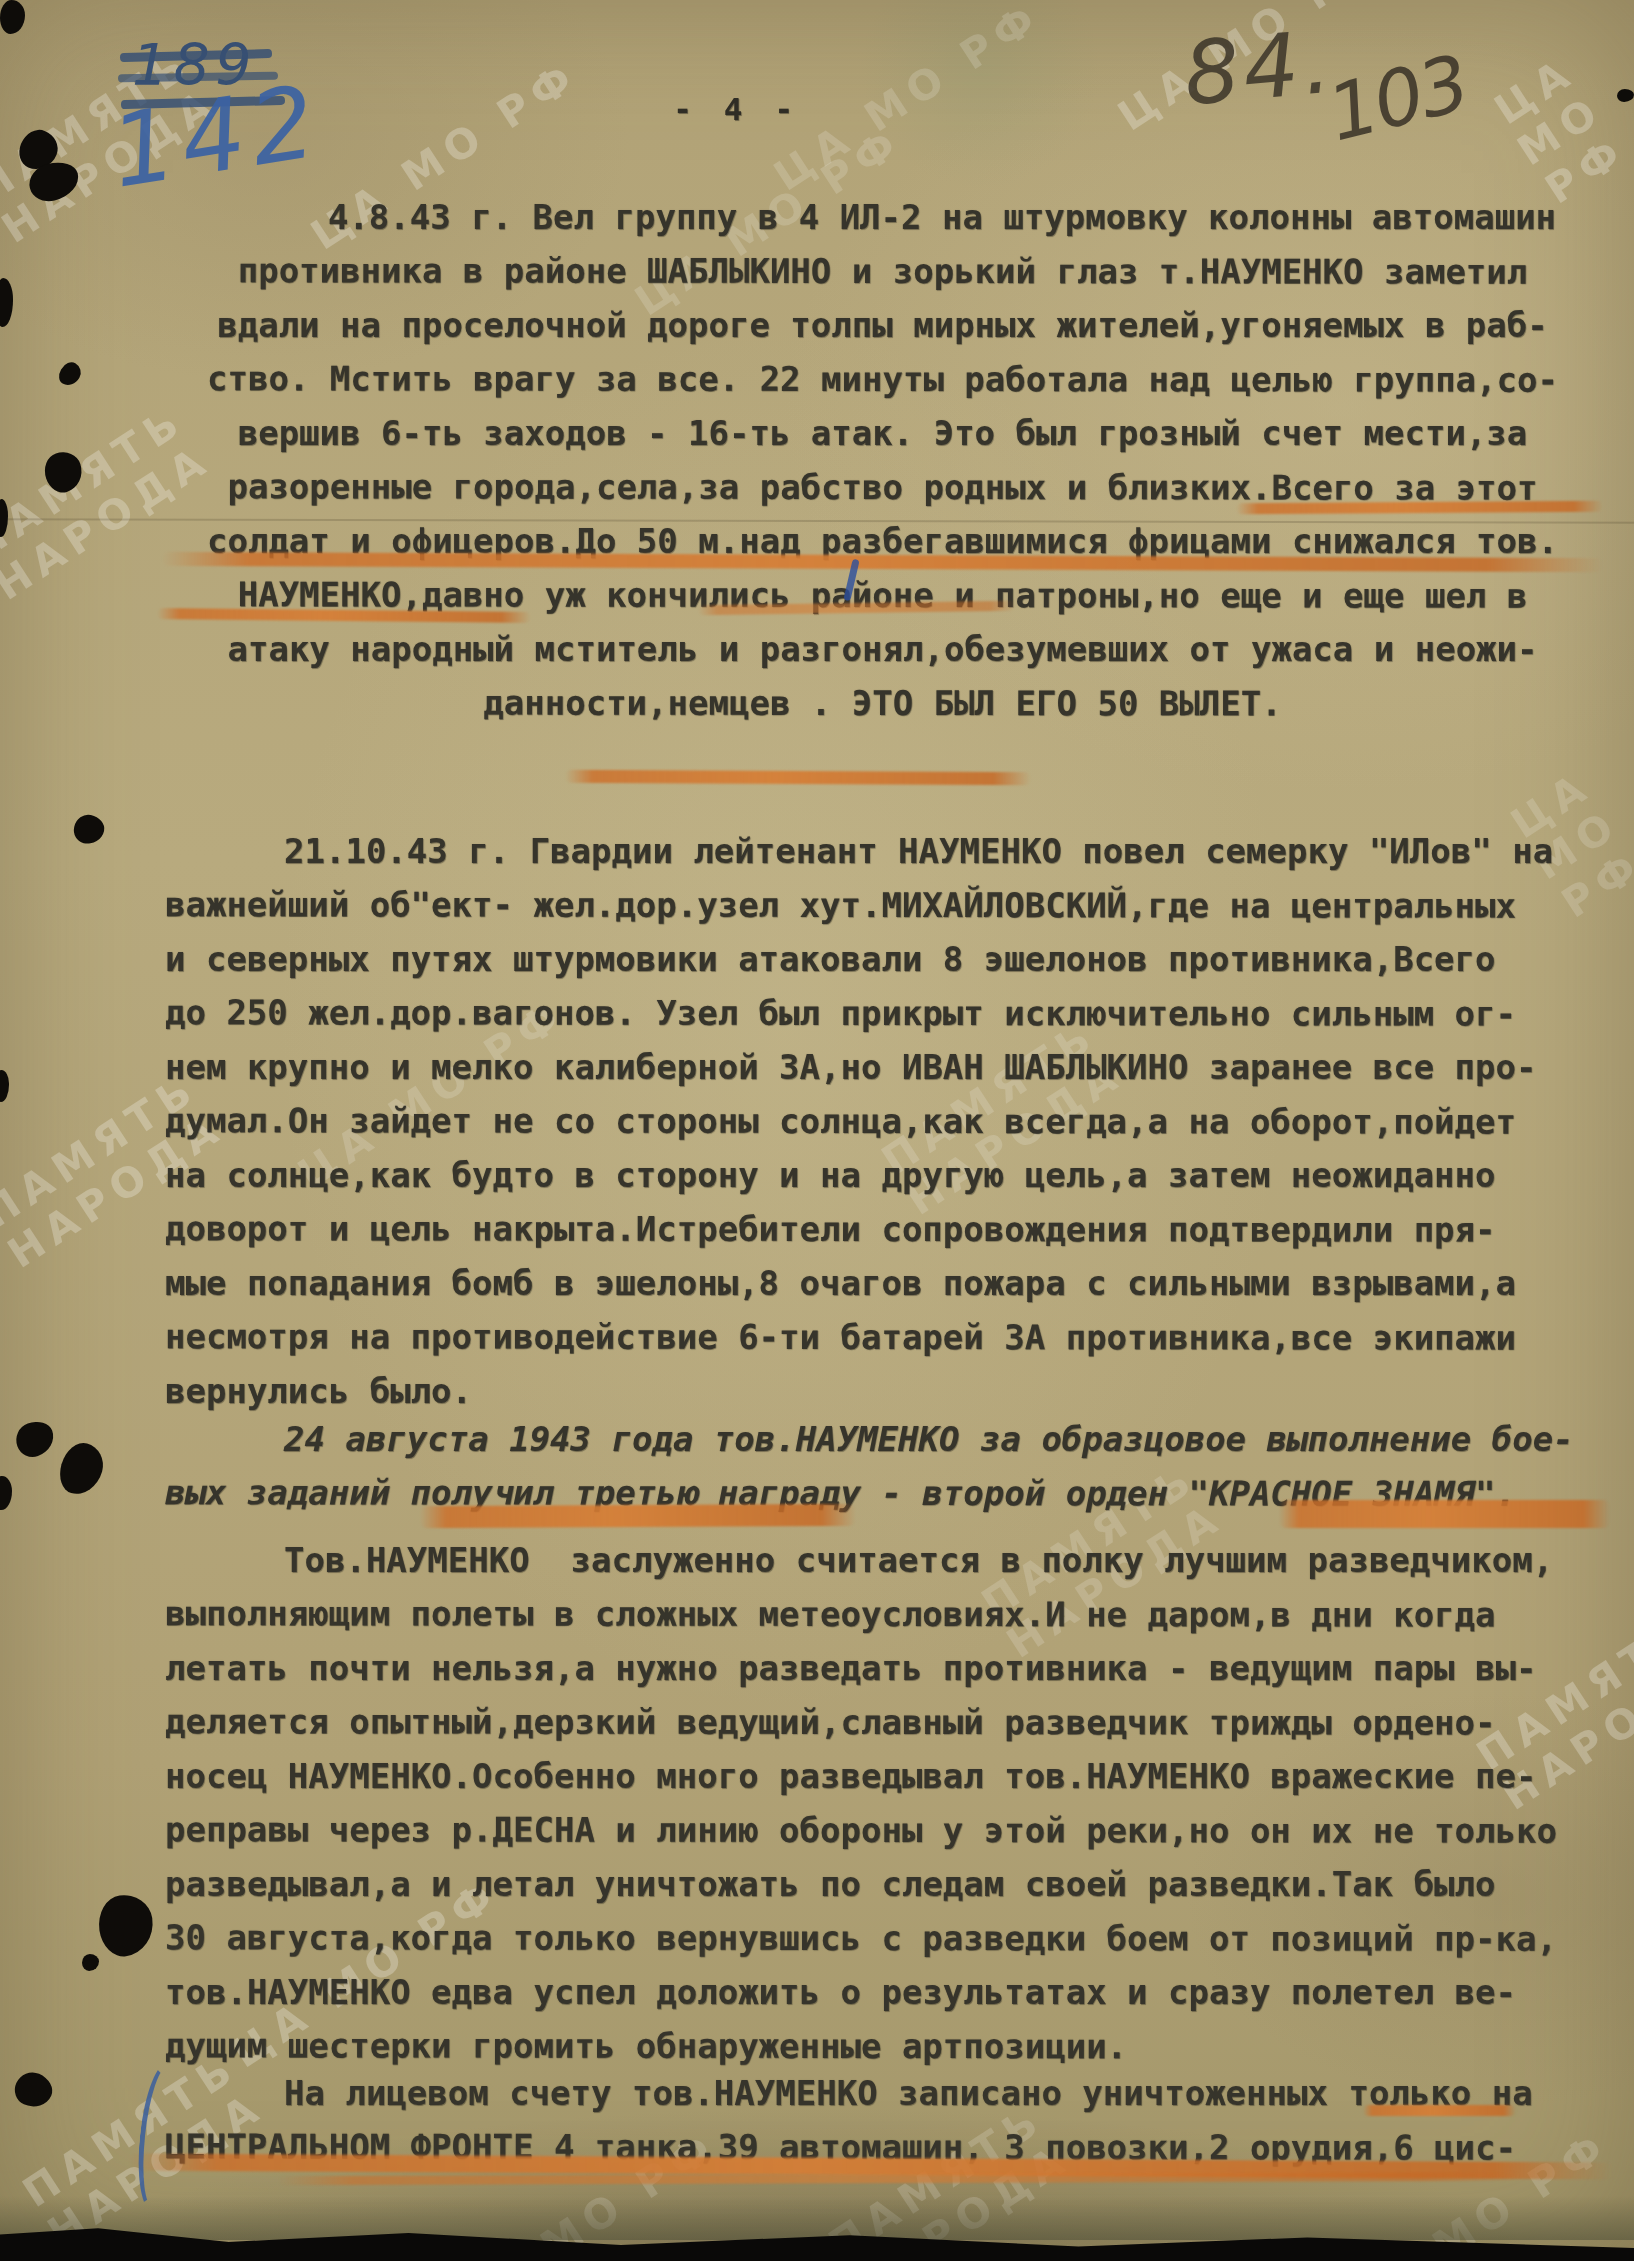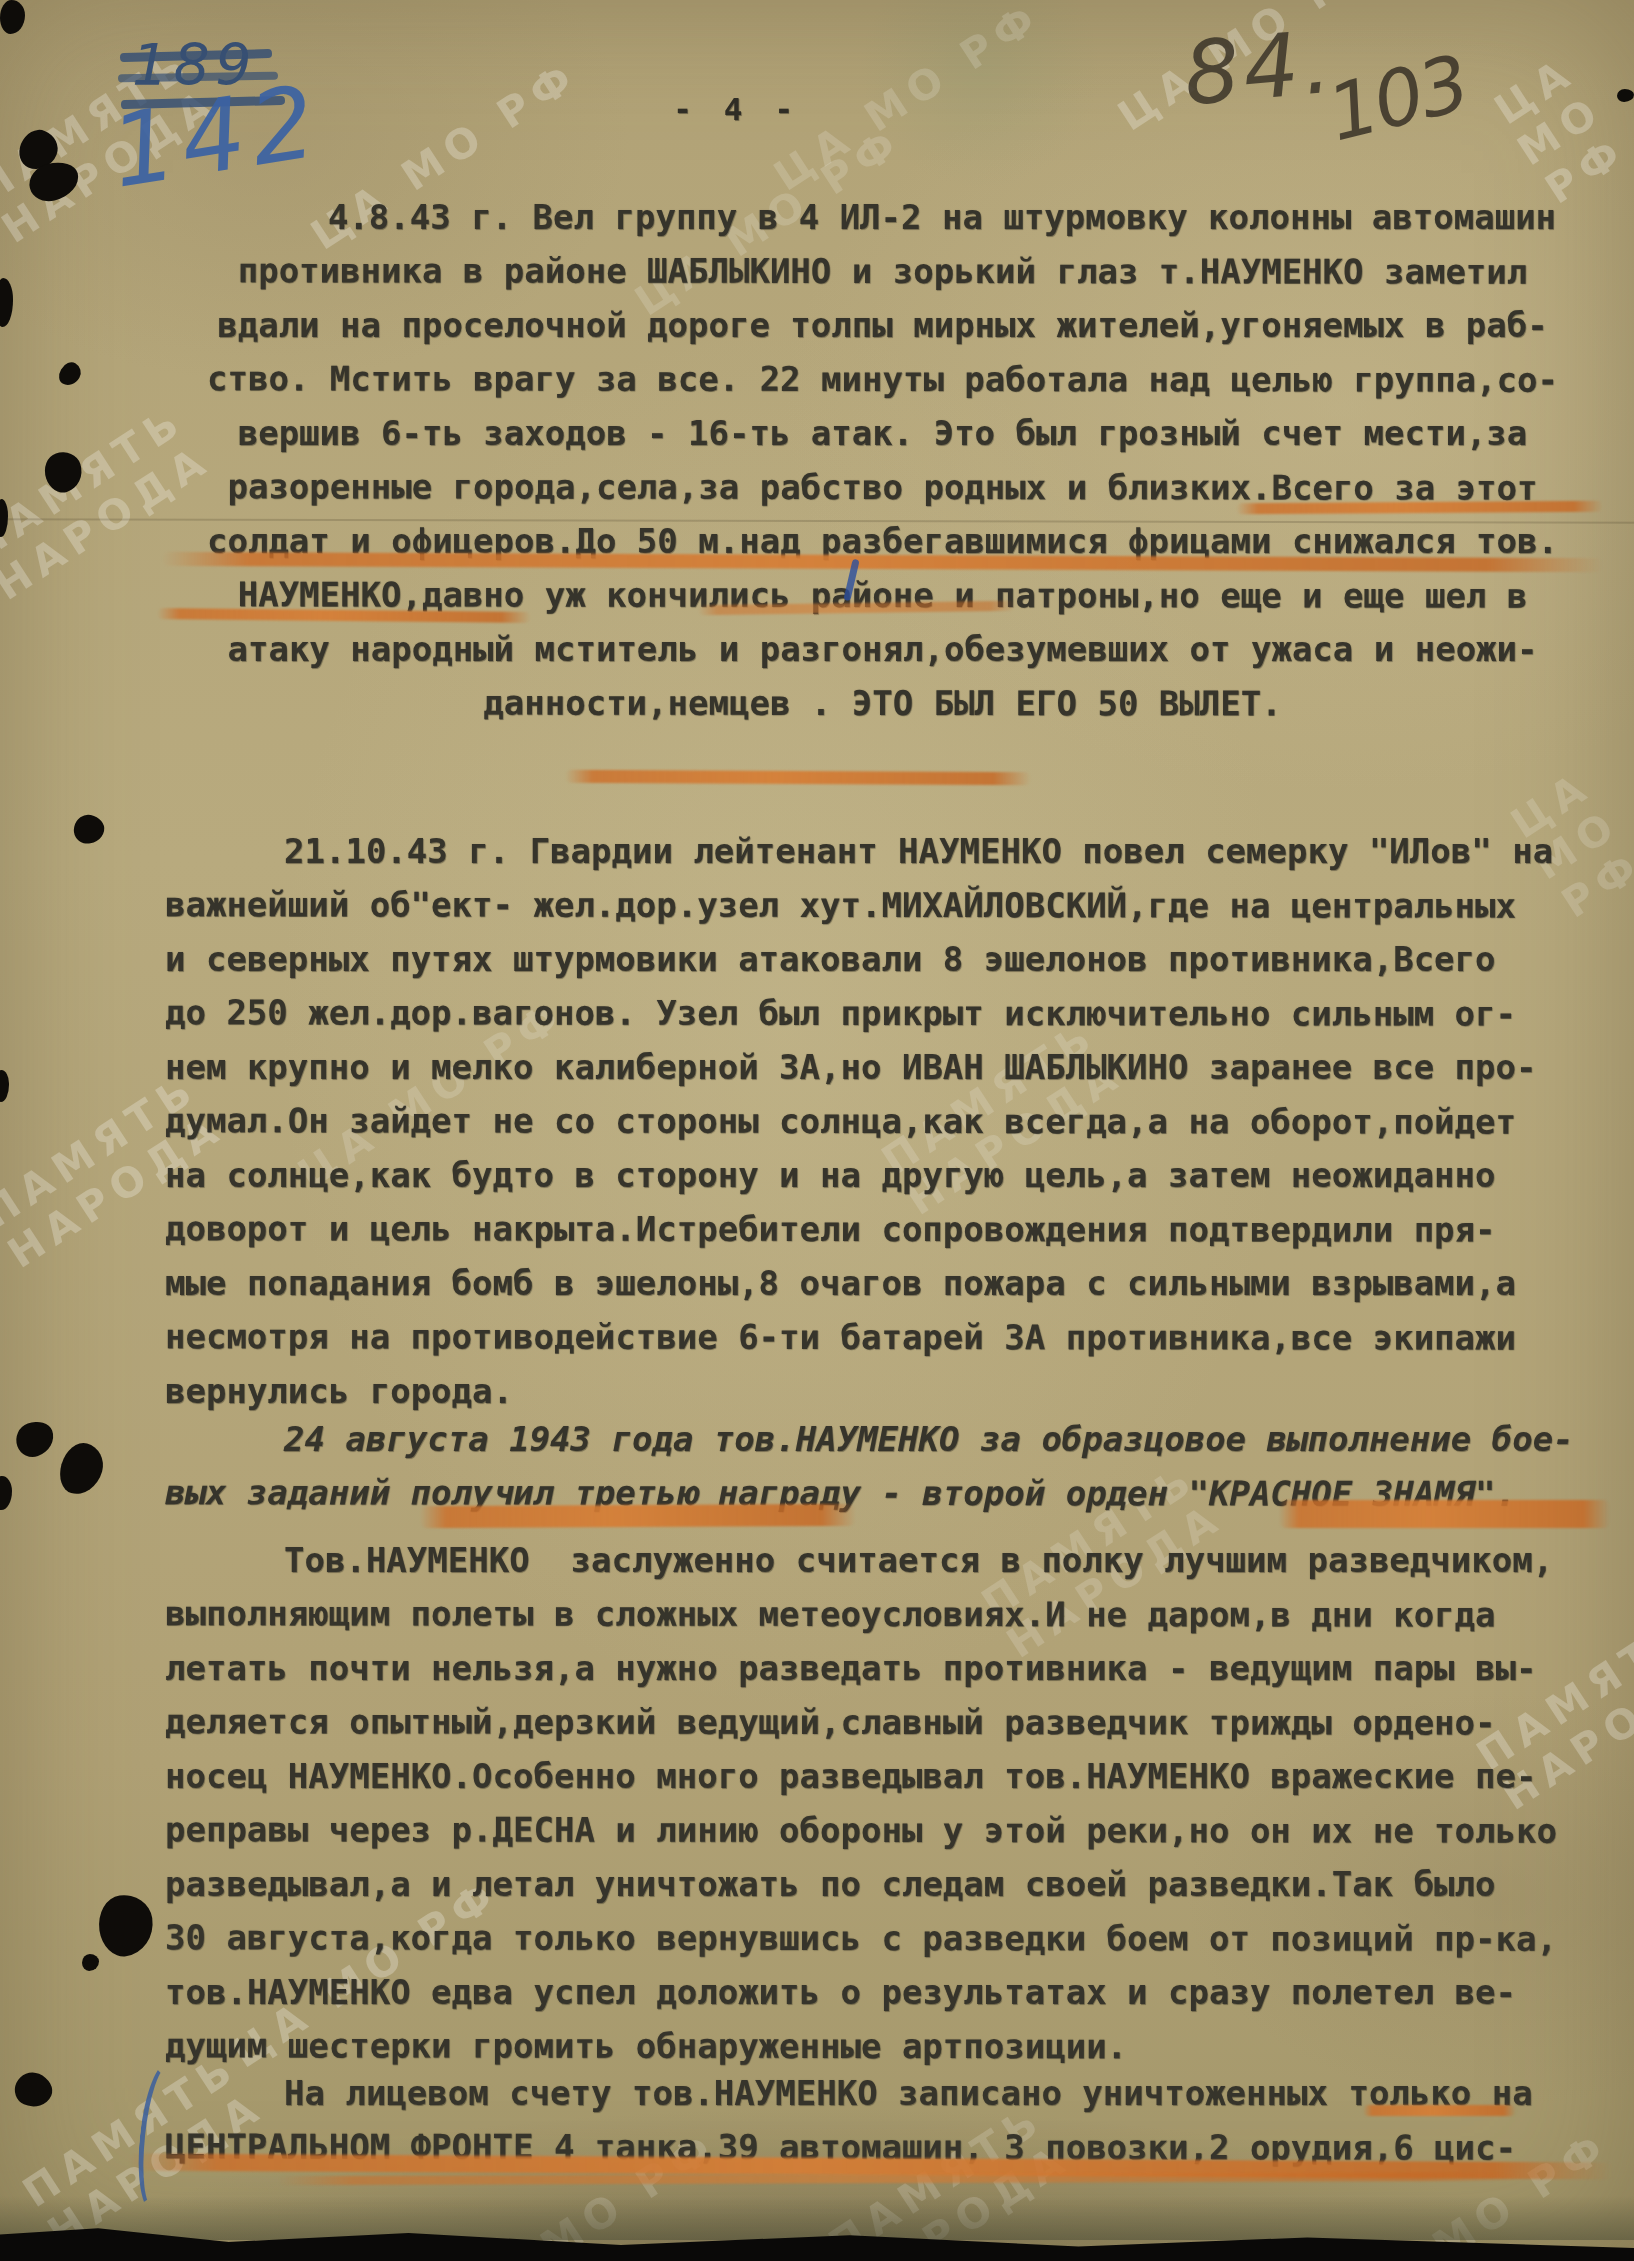--- a/index.html
+++ b/index.html
@@ -130,21 +130,21 @@
       <div class="line first">21.10.43 г. Гвардии лейтенант НАУМЕНКО повел семерку "ИЛов" на</div>
       <div class="line">важнейший об"ект- жел.дор.узел хут.МИХАЙЛОВСКИЙ,где на центральных</div>
       <div class="line">и северных путях штурмовики атаковали 8 эшелонов противника,Всего</div>
       <div class="line">до 250 жел.дор.вагонов. Узел был прикрыт исключительно сильным ог-</div>
       <div class="line">нем крупно и мелко калиберной ЗА,но ИВАН ШАБЛЫКИНО заранее все про-</div>
       <div class="line">думал.Он зайдет не со стороны солнца,как всегда,а на оборот,пойдет</div>
       <div class="line">на солнце,как будто в сторону и на другую цель,а затем неожиданно</div>
       <div class="line">доворот и цель накрыта.Истребители сопровождения подтвердили пря-</div>
       <div class="line">мые попадания бомб в эшелоны,8 очагов пожара с сильными взрывами,а</div>
       <div class="line">несмотря на противодействие 6-ти батарей ЗА противника,все экипажи</div>
-      <div class="line">вернулись города.</div>
+      <div class="line">вернулись было.</div>
     </div>
   <div class="para" style="top:1412px;font-style:italic;">
       <div class="line first">24 августа 1943 года тов.НАУМЕНКО за образцовое выполнение бое-</div>
       <div class="line">вых заданий получил третью награду - второй орден "КРАСНОЕ ЗНАМЯ".</div>
     </div>
   <div class="para" style="top:1533px;">
       <div class="line first">Тов.НАУМЕНКО  заслуженно считается в полку лучшим разведчиком,</div>
       <div class="line">выполняющим полеты в сложных метеоусловиях.И не даром,в дни когда</div>
       <div class="line">летать почти нельзя,а нужно разведать противника - ведущим пары вы-</div>
       <div class="line">деляется опытный,дерзкий ведущий,славный разведчик трижды ордено-</div>

